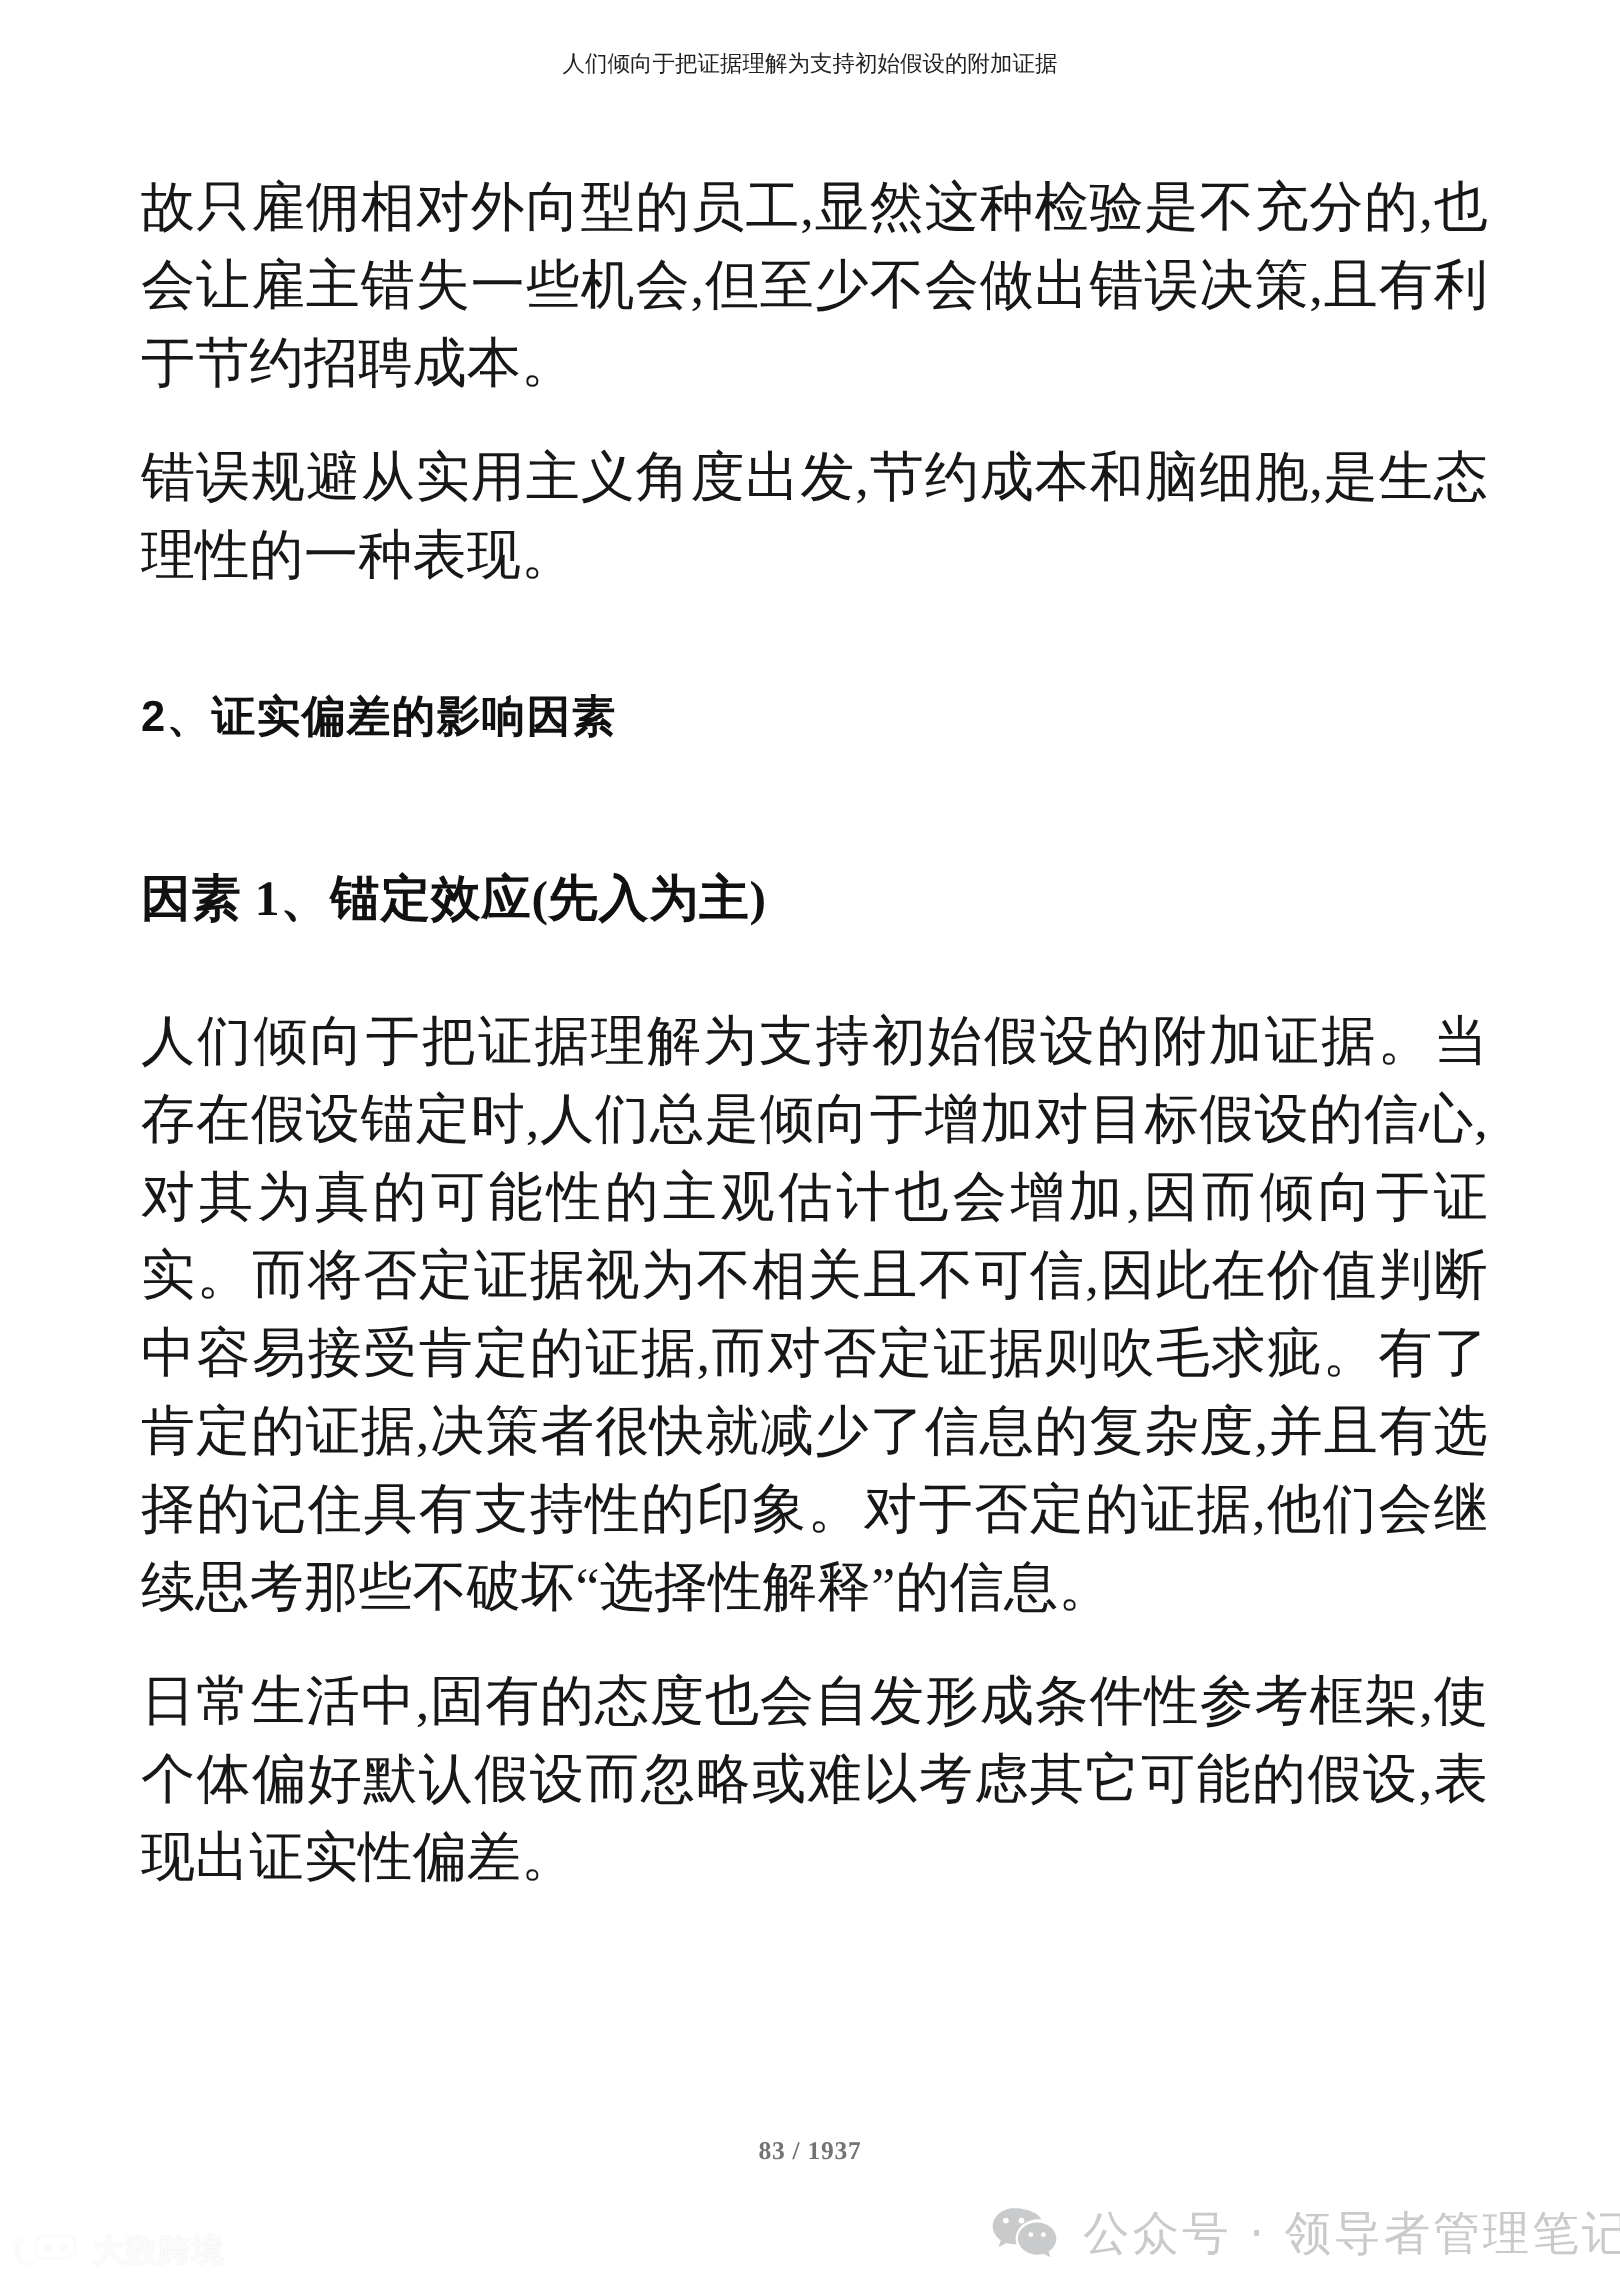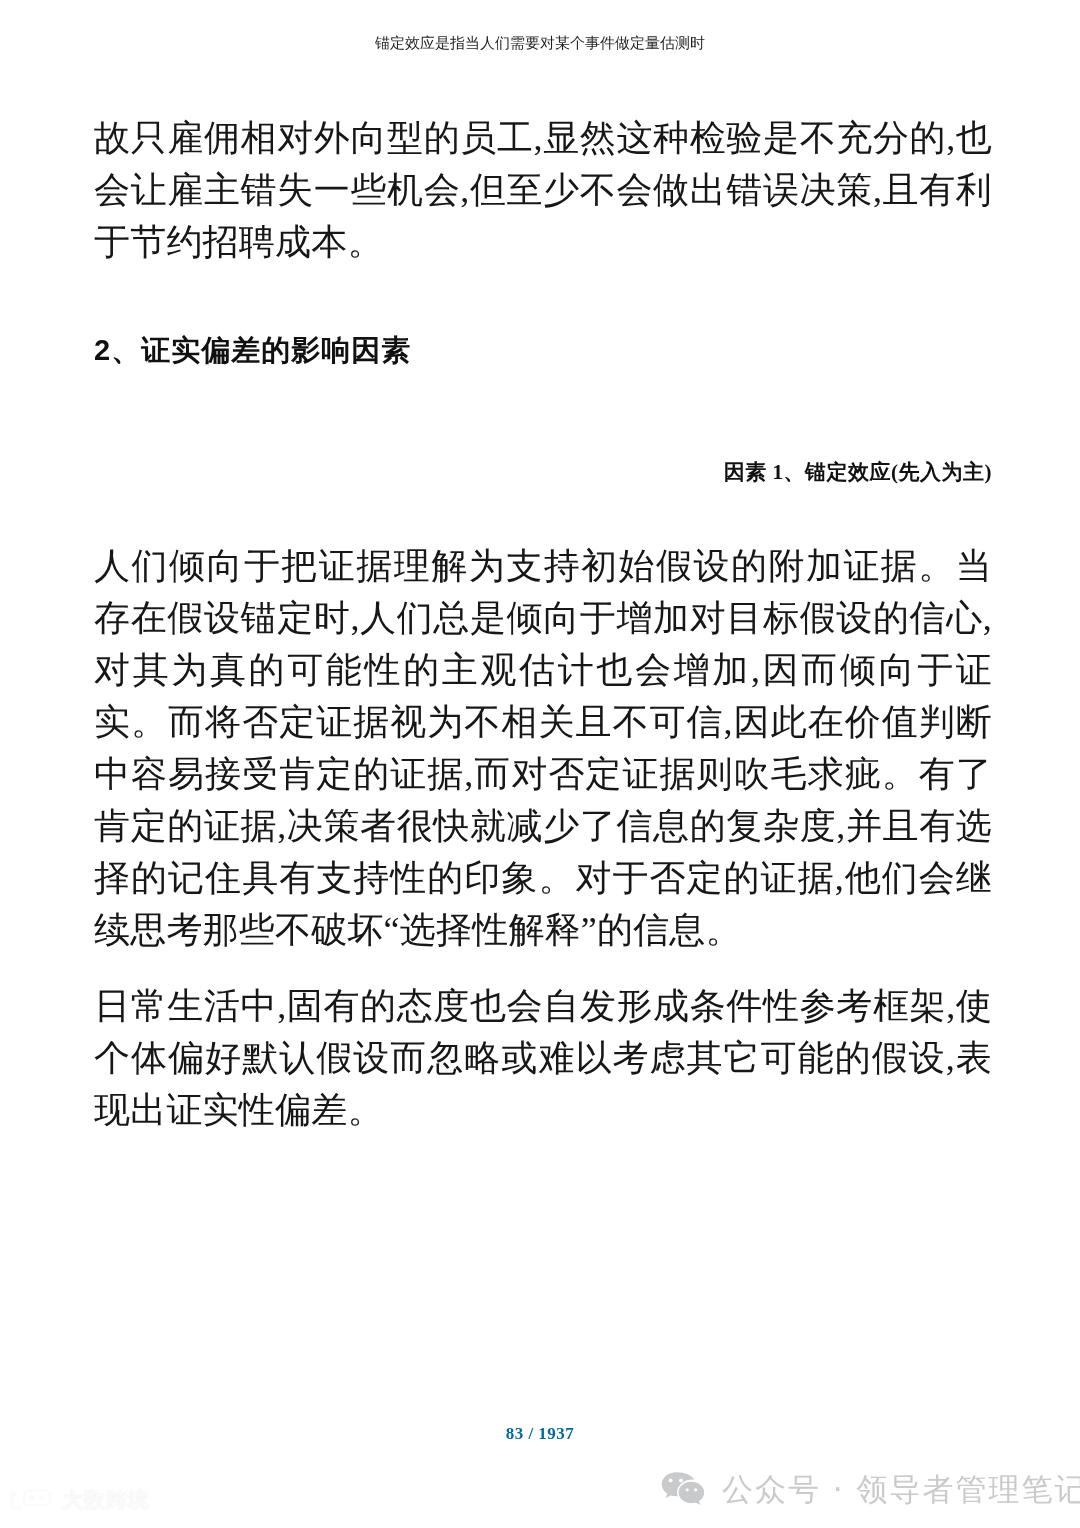--- a/index.html
+++ b/index.html
@@ -64,42 +64,41 @@
     font-size: 29px;
     font-weight: bold;
     line-height: 44px;
     color: #111111;
     margin: 60px 0 0 0;
     letter-spacing: 1px;
   }
 
   .heading-3 {
     font-family: "Liberation Serif", "DejaVu Serif", serif;
-    font-size: 21px;
+    font-size: 33px;
     font-weight: bold;
     line-height: 48px;
     color: #111111;
     margin: 76px 0 0 0;
     letter-spacing: 0.5px;
-    text-align: right;
   }
 
   .spacer-after-h3 { height: 44px; }
 
   
   .page-number {
     position: absolute;
     top: 1424px;
     left: 0;
     width: 1080px;
     text-align: center;
     font-family: "Liberation Serif", "DejaVu Serif", serif;
     font-size: 17px;
     font-weight: bold;
-    color: #0369a1;
+    color: #737373;
     letter-spacing: 0.5px;
   }
 
   
   .wechat-mark {
     position: absolute;
     top: 1470px;
     left: 660px;
     display: flex;
     align-items: center;
@@ -148,26 +147,27 @@
     text-shadow: 0 0 1px rgba(225,225,225,0.95);
     letter-spacing: 1px;
     white-space: nowrap;
   }
 </style>
 </head>
 <body>
 
 <div class="page">
 
-  <div class="doc-header">锚定效应是指当人们需要对某个事件做定量估测时</div>
+  <div class="doc-header">人们倾向于把证据理解为支持初始假设的附加证据</div>
 
   <div class="content">
 
     <p class="para">故只雇佣相对外向型的员工,显然这种检验是不充分的,也会让雇主错失一些机会,但至少不会做出错误决策,且有利于节约招聘成本。</p>
 
+    <p class="para">错误规避从实用主义角度出发,节约成本和脑细胞,是生态理性的一种表现。</p>
 
     <h2 class="heading-2">2、证实偏差的影响因素</h2>
 
     <h3 class="heading-3">因素 1、锚定效应(先入为主)</h3>
 
     <div class="spacer-after-h3"></div>
 
 
 
     <p class="para">人们倾向于把证据理解为支持初始假设的附加证据。当存在假设锚定时,人们总是倾向于增加对目标假设的信心,对其为真的可能性的主观估计也会增加,因而倾向于证实。而将否定证据视为不相关且不可信,因此在价值判断中容易接受肯定的证据,而对否定证据则吹毛求疵。有了肯定的证据,决策者很快就减少了信息的复杂度,并且有选择的记住具有支持性的印象。对于否定的证据,他们会继续思考那些不破坏“选择性解释”的信息。</p>

